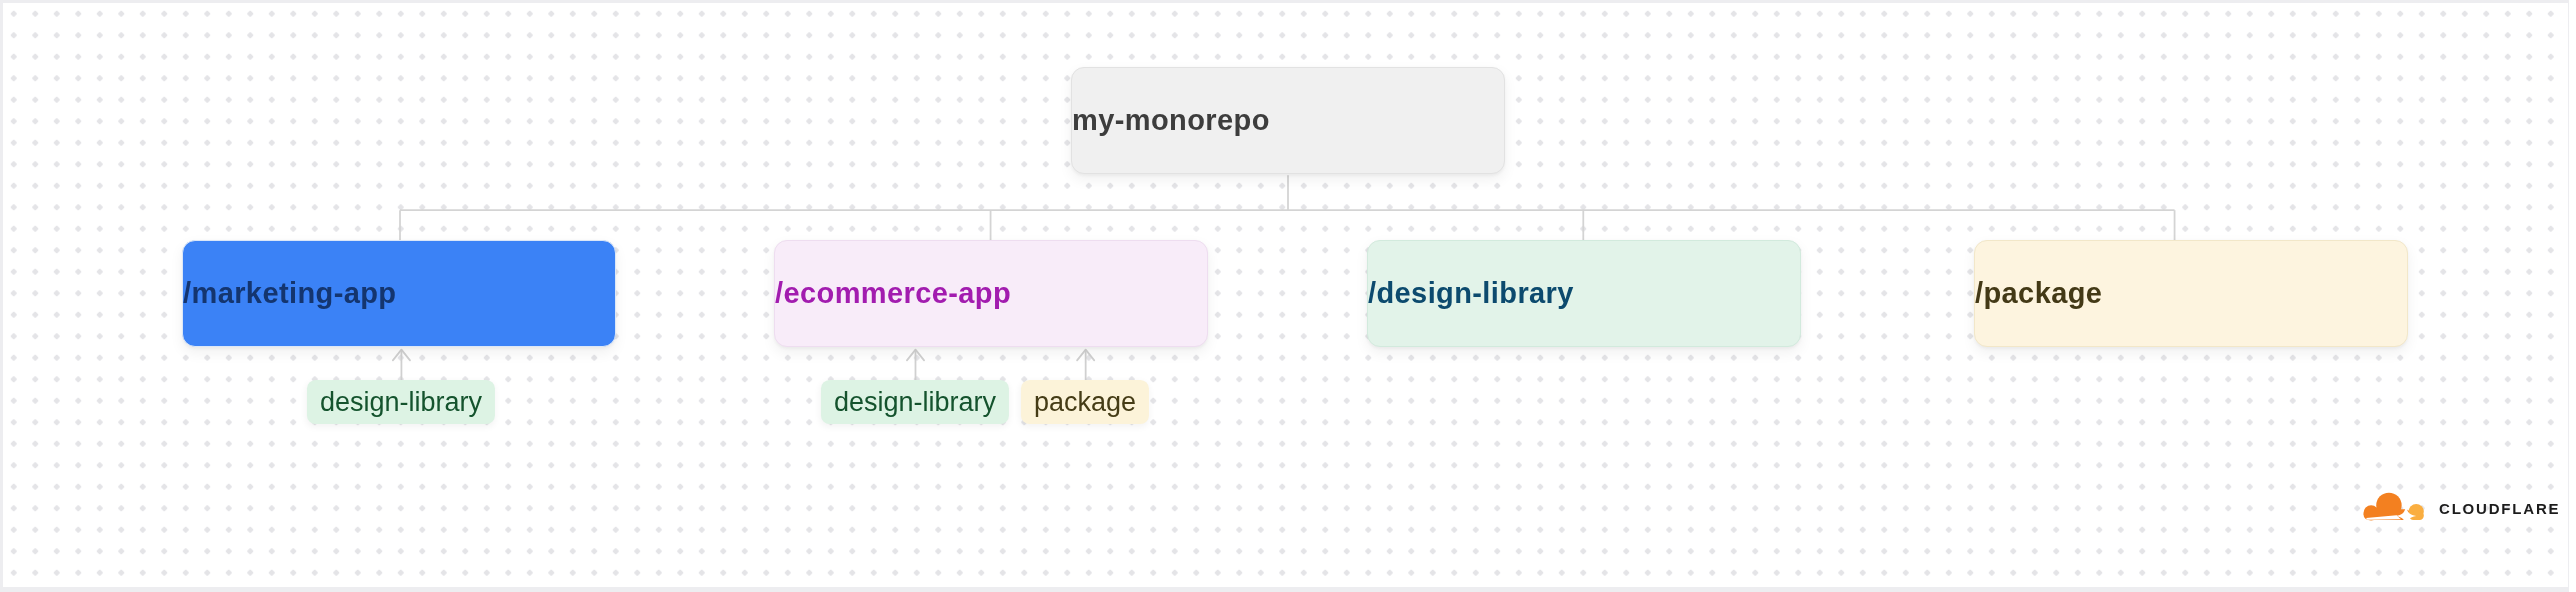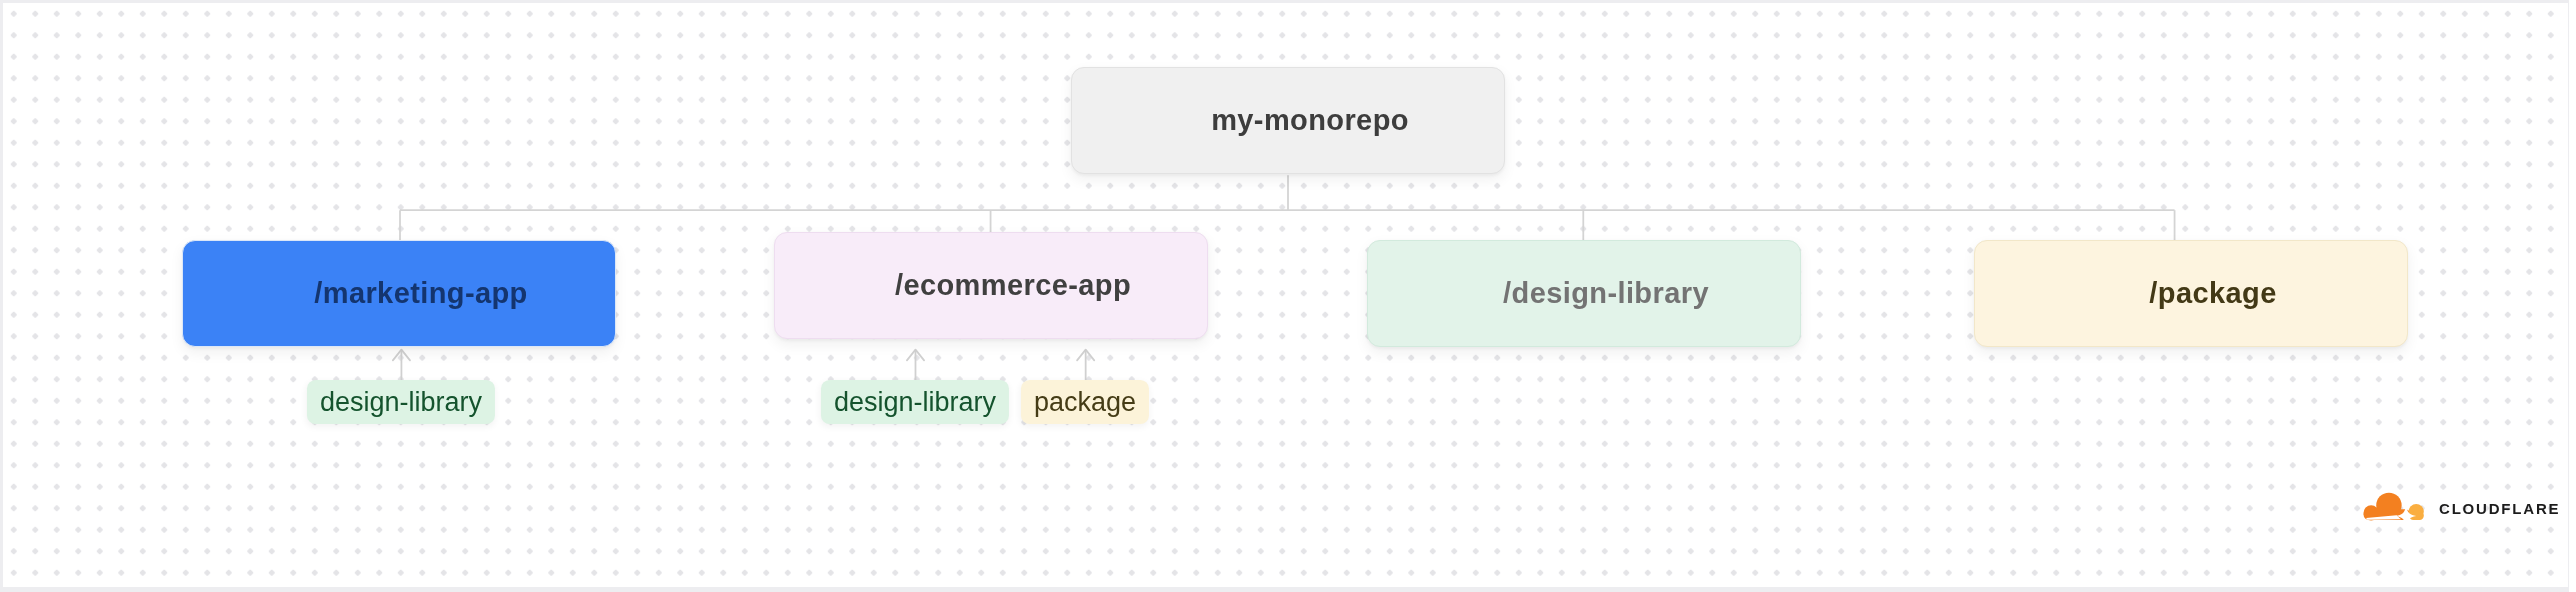--- a/index.html
+++ b/index.html
@@ -24,31 +24,30 @@
   }
   svg.edges {
     position: absolute; left: 0; top: 0;
     width: 2576px; height: 592px;
     pointer-events: none;
   }
   .node {
     position: absolute;
     width: 434px; height: 107px;
     border-radius: 13px;
-    display: flex; align-items: center; justify-content: center;
+    display: flex; align-items: center; 
     font-size: 29px; font-weight: 700;
     letter-spacing: 0.4px;
     box-shadow: 0 5.7px 14.3px rgba(0,0,0,0.06), 0 1.4px 2.9px rgba(0,0,0,0.04);
     box-sizing: border-box;
-    padding-left: 44px;
   }
   .node-root       { left: 1071px; top:  67px; background: #f0f0f0; color: #3d3d3d; border: 0.7px solid #e2e2e2; }
   .node-marketing  { left:  182px; top: 240px; background: #3b82f6; color: #14356f; border: 0.7px solid #dbe7f8; }
-  .node-ecommerce  { left: 774px; top: 232px; background: #f8ecf9; color: #404040; border: 0.7px solid #eeddf0; }
-  .node-designlib  { left: 1367px; top: 240px; background: #e2f3e9; color: #737373; border: 0.7px solid #d2eadd; }
+  .node-ecommerce  { left: 774px; top: 240px; background: #f8ecf9; color: #a21caf; border: 0.7px solid #eeddf0; }
+  .node-designlib  { left: 1367px; top: 240px; background: #e2f3e9; color: #0c4a6e; border: 0.7px solid #d2eadd; }
   .node-package    { left: 1934px; top: 240px; background: #fdf4df; color: #433916; border: 0.7px solid #f2e7c9; margin-left: 40px; }
   .tag {
     position: absolute; top: 380px;
     height: 44px;
     border-radius: 8.6px;
     display: flex; align-items: center; justify-content: center;
     padding: 0 13px;
     font-size: 27px; font-weight: 400;
     transform: translateX(-50%);
     box-shadow: 0 2.9px 7.2px rgba(0,0,0,0.05);

